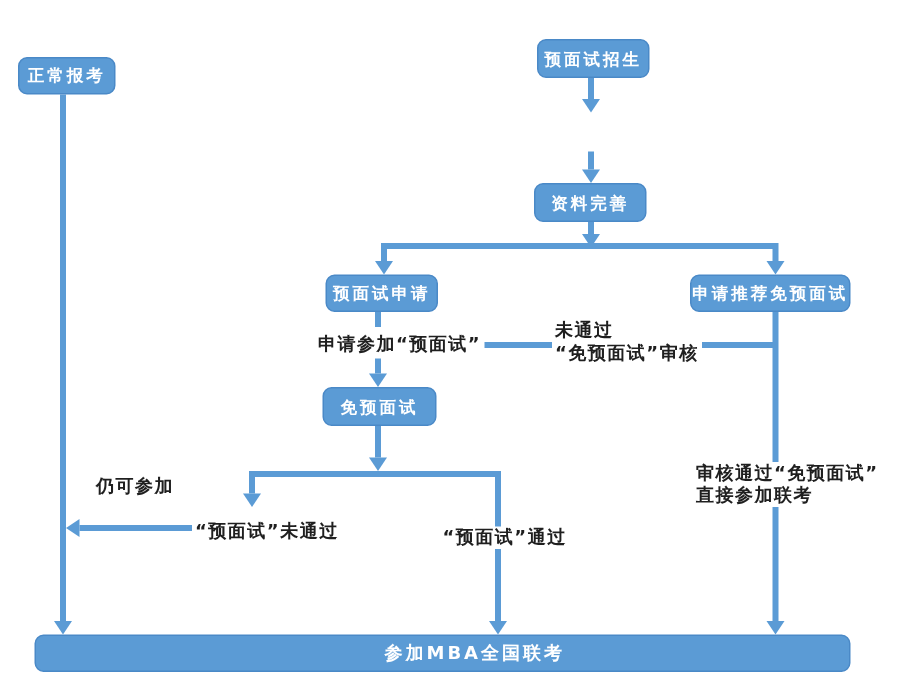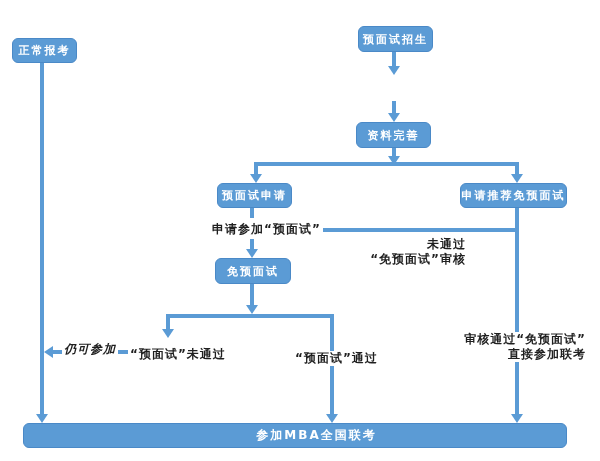--- a/index.html
+++ b/index.html
@@ -29,21 +29,21 @@
   .head-left{
     position:absolute;width:0;height:0;z-index:1;
     border-top:6px solid transparent;border-bottom:6px solid transparent;
     border-right:9px solid var(--accent);
   }
   .lbl{
     position:absolute;color:var(--label-text);font-weight:bold;font-size:12px;
     letter-spacing:1px;background:var(--bg);line-height:15px;white-space:nowrap;
     z-index:2;padding:0 2px;
   }
-  .lbl.center{text-align:right;white-space:normal;margin-top:24px;}
+  .lbl.center{text-align:left;white-space:normal;}
 </style>
 </head>
 <body>
 
 <div id="canvas">
 
   <div class="node" style="left:12px;top:38px;width:65px;height:25px;">正常报考</div>
 
   <div class="node" style="left:358px;top:26px;width:75px;height:26px;">预面试招生</div>
 
@@ -96,21 +96,21 @@
   <div class="shaft" style="left:53px;top:350px;width:75px;height:4px;"></div>
   <div class="head-left" style="left:44px;top:346px;"></div>
 
   <div class="lbl" style="left:210px;top:222px;">申请参加“预面试”</div>
 
   <div class="lbl center" style="left:368px;top:213px;width:96px;">
     <div>未通过</div>
     <div>“免预面试”审核</div>
   </div>
 
-  <div class="lbl" style="left:62px;top:342px;font-style:italic;">仍可参加</div>
+  <div class="lbl" style="left:62px;top:317px;">仍可参加</div>
 
   <div class="lbl" style="left:128px;top:347px;">“预面试”未通过</div>
 
   <div class="lbl" style="left:293px;top:351px;">“预面试”通过</div>
 
   <div class="lbl center" style="left:462px;top:308px;width:122px;">
     <div>审核通过“免预面试”</div>
     <div>直接参加联考</div>
   </div>
 

